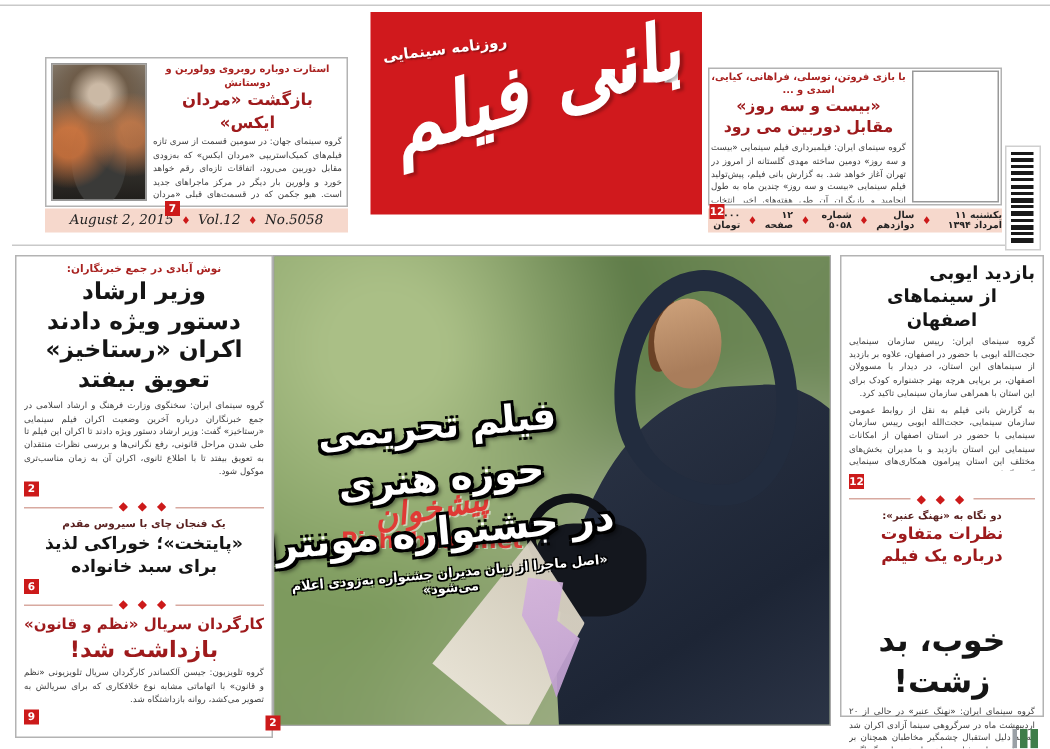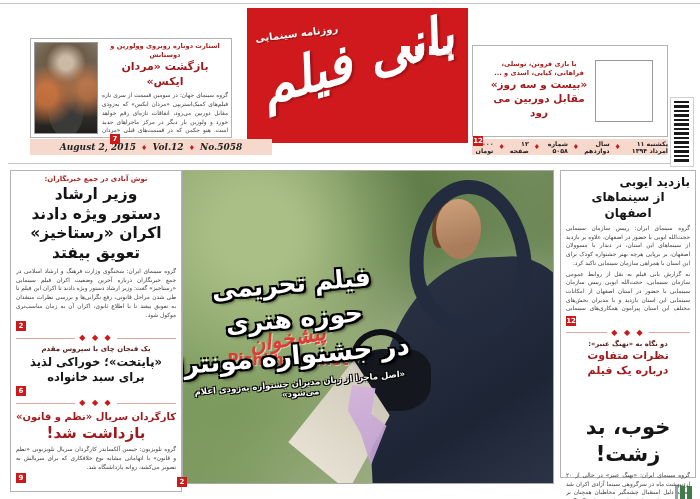--- a/index.html
+++ b/index.html
@@ -35,21 +35,21 @@
   #xmen-box{left:30px;top:38px;width:202px;height:100px;padding:3px;display:flex;gap:4px;}
   .xmen-photo{flex:none;width:64px;height:100%;border:1px solid #999;box-sizing:border-box;
     background:
       radial-gradient(circle at 18% 58%, rgba(233,126,62,.75) 0 14%, transparent 42%),
       radial-gradient(circle at 85% 52%, rgba(230,134,74,.65) 0 12%, transparent 40%),
       radial-gradient(circle at 50% 22%, #cbb9a5 0 9%, #6e5c49 26%, transparent 55%),
       radial-gradient(ellipse 30px 52px at 50% 70%, #3a3a38 0 60%, transparent 62%),
       linear-gradient(180deg,#8d8376,#44403a 55%,#211f1c);}
   .xmen-text{flex:1;text-align:center;display:flex;flex-direction:column;}
   
-  #days-box{left:472px;top:45px;width:196px;height:92px;padding:14px;display:flex;gap:4px;}
+  #days-box{left:472px;top:45px;width:196px;height:92px;padding:1px;display:flex;gap:4px;}
   .days-text{flex:1;text-align:center;display:flex;flex-direction:column;}
   .days-photo{flex:none;width:58px;height:100%;border:1px solid #999;box-sizing:border-box;
     background:
       radial-gradient(ellipse 17px 23px at 50% 34%, #b5first 0, transparent 0),
       radial-gradient(ellipse 16px 22px at 50% 36%, #b98c66 0 60%, transparent 61%),
       radial-gradient(ellipse 20px 24px at 50% 27%, #32291f 0 60%, transparent 61%),
       radial-gradient(ellipse 36px 26px at 50% 95%, #c8bda4 0 70%, transparent 71%),
       linear-gradient(180deg,#dddacd,#cfccbd);}
   
   #barcode{position:absolute;left:670px;top:97px;width:24px;height:70px;background:#fff;
@@ -143,21 +143,21 @@
       <div class="body-text" style="max-height:40px;margin-top:2px;">گروه سینمای ایران: فیلمبرداری فیلم سینمایی «بیست و سه روز» دومین ساخته مهدی گلستانه از امروز در تهران آغاز خواهد شد. به گزارش بانی فیلم، پیش‌تولید فیلم سینمایی «بیست و سه روز» چندین ماه به طول انجامید و بازیگران آن طی هفته‌های اخیر انتخاب شده‌اند. این فیلم در تهران و بخش‌هایی در شمال کشور مقابل دوربین می‌رود و به‌صورت متفاوتی تصویربرداری خواهد شد.</div>
     </div>
     <div class="days-photo"></div>
   </div>
   <div class="badge badge-abs" style="left:473px;top:136px;">12</div>
 
   <div id="barcode">
       <div class="bars"></div>
     </div>
 
-  <div class="dateline" style="left:30px;top:139px;width:242px;font-family:'DejaVu Serif',serif;font-style:italic;font-weight:bold;font-size:9px;color:#222;">
+  <div class="dateline" style="left:30px;top:139px;width:202px;font-family:'DejaVu Serif',serif;font-style:italic;font-weight:normal;font-size:9px;color:#222;">
     <span>August 2, 2015</span>
     <span class="dia">♦</span>
     <span>Vol.12</span>
     <span class="dia">♦</span>
     <span>No.5058</span>
   </div>
   <div class="dateline rtl" style="left:472px;top:139px;width:196px;font-size:6.3px;font-weight:bold;color:#222;">
     <span>یکشنبه ۱۱ امرداد ۱۳۹۴</span>
     <span class="dia">♦</span>
     <span>سال دوازدهم</span>

